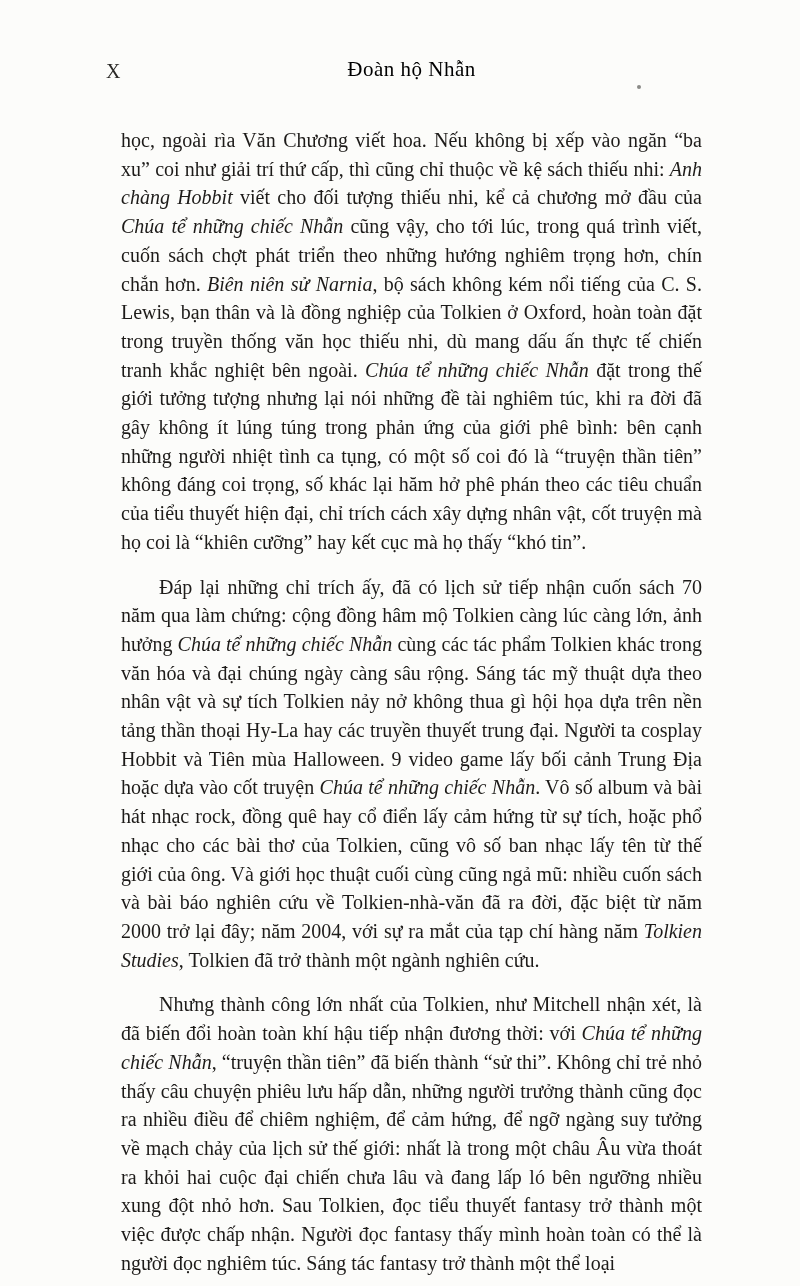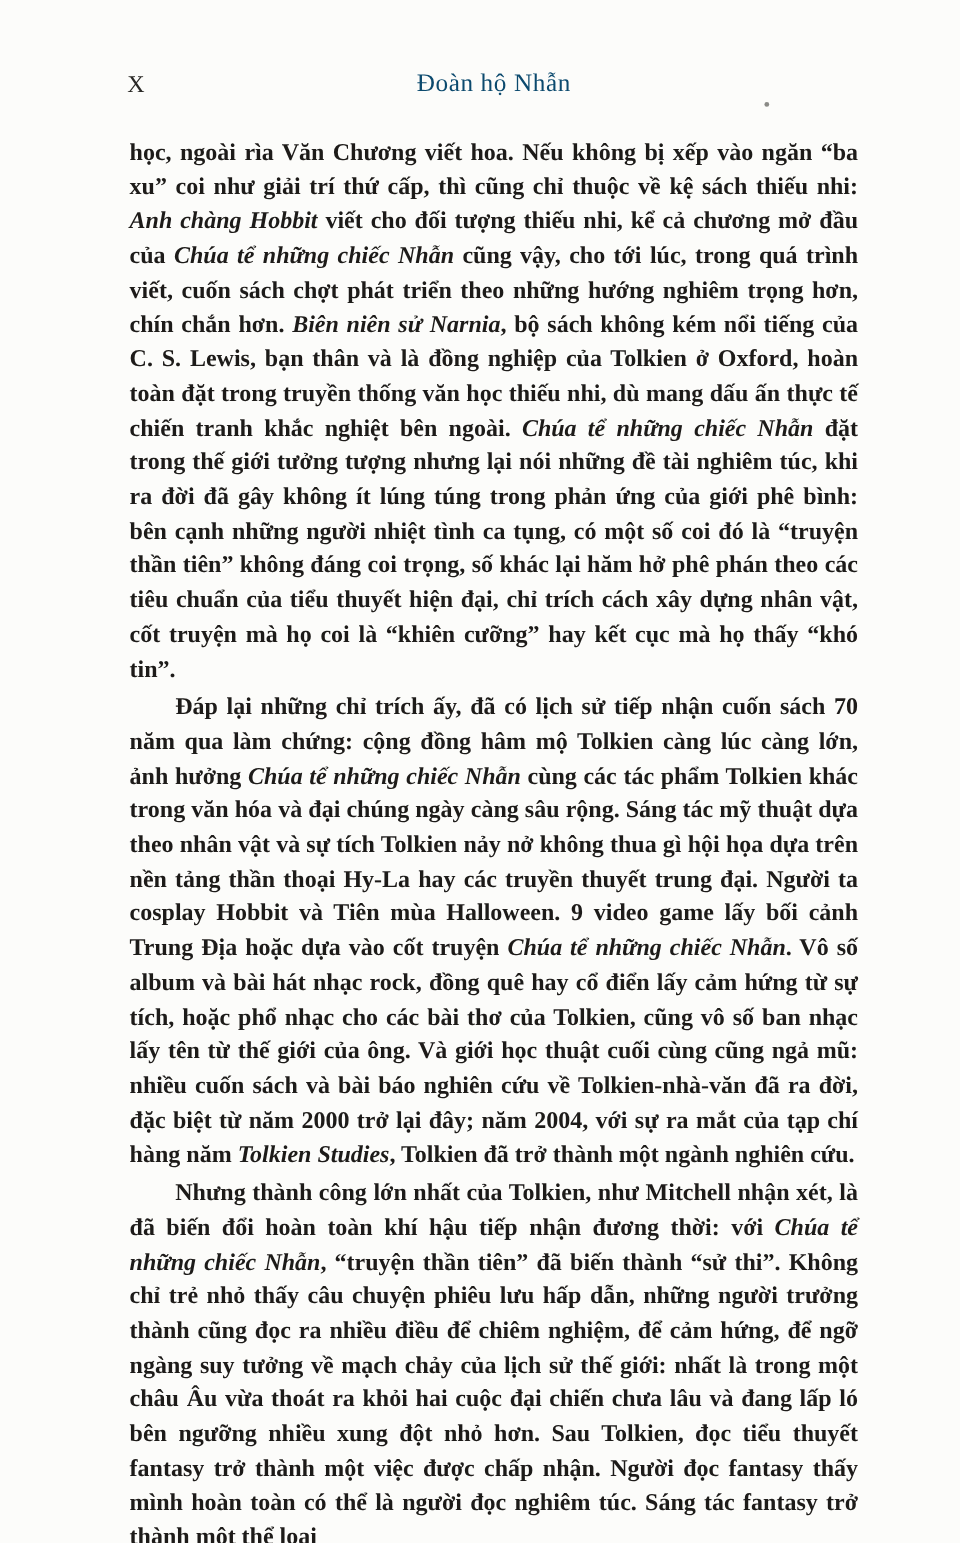--- a/index.html
+++ b/index.html
@@ -24,44 +24,43 @@
     color: #2a2926;
   }
   .running {
     position: absolute;
     left: 105px;
     top: 57px;
     width: 613px;
     text-align: center;
     font-size: 21px;
     letter-spacing: 0.5px;
-    color: #0c4a6e;
+    color: #000000;
   }
   .speck {
     position: absolute;
     left: 637px;
     top: 85px;
     width: 4px;
     height: 4px;
     border-radius: 50%;
     background: #8a8a86;
   }
   .body-text {
     position: absolute;
     left: 105px;
     top: 110px;
     width: 613px;
     font-size: 20px;
     line-height: 28.7px;
   }
   p.para {
-    margin: 3px;
+    margin: 16px;
     text-align: justify;
     text-justify: inter-word;
-    font-weight: bold;
   }
   p.indent {
     text-indent: 38px;
   }
   .i {
     font-style: italic;
   }
 </style>
 </head>
 <body>

